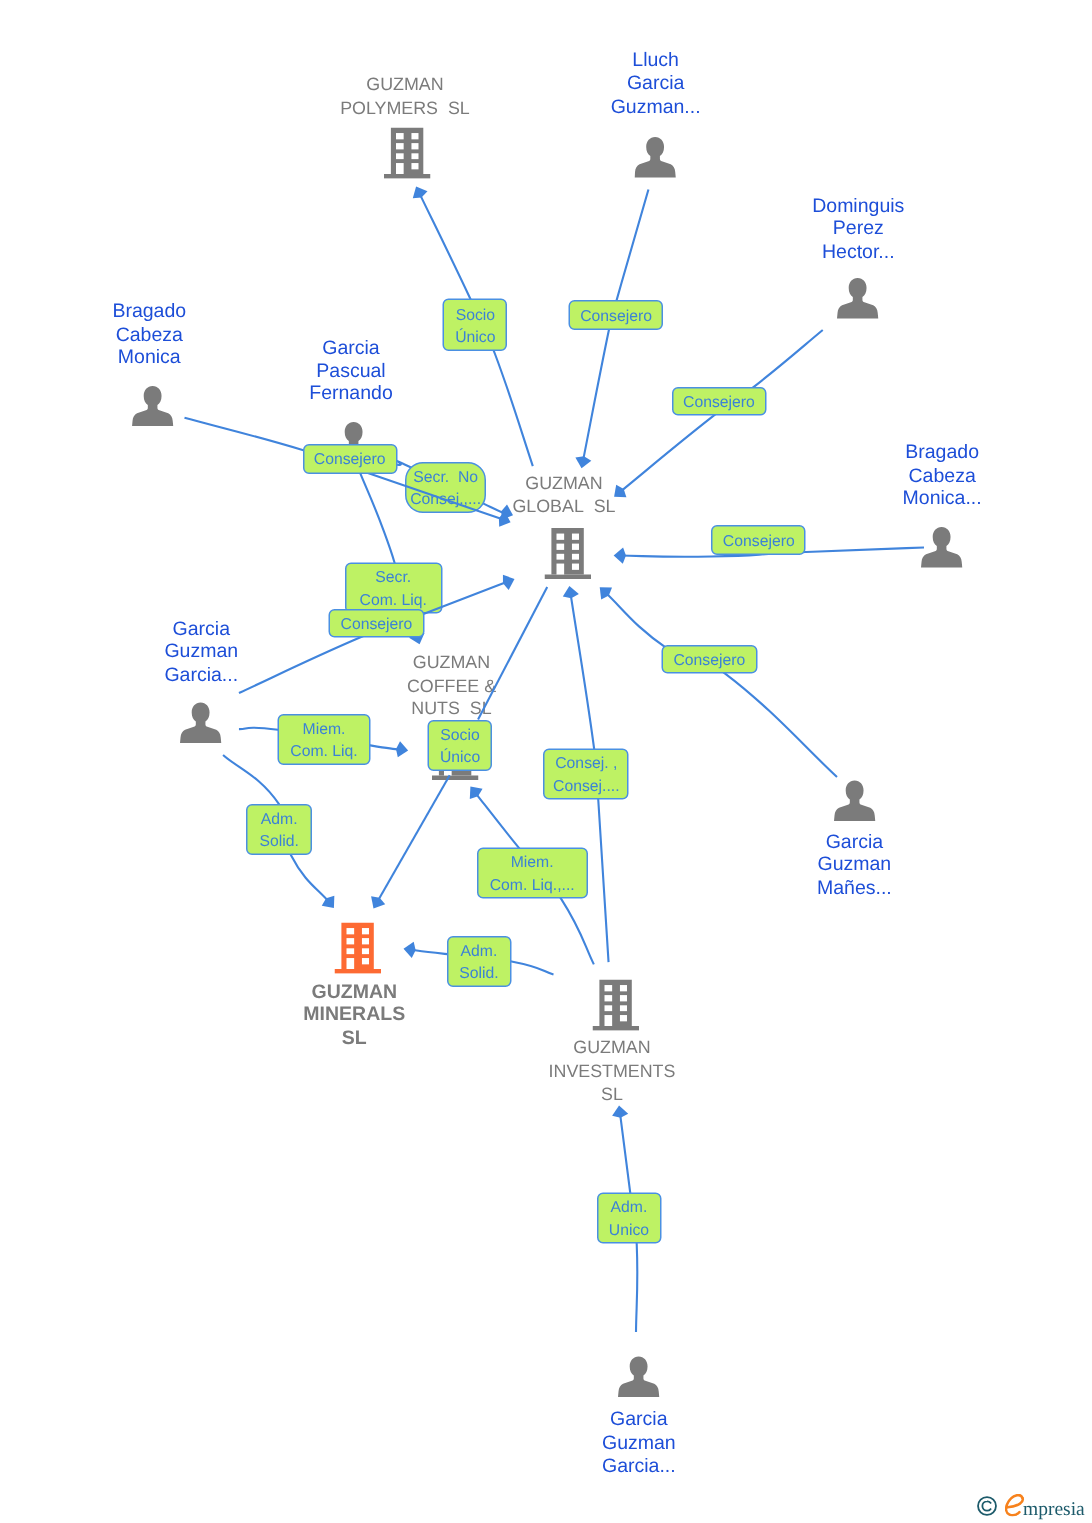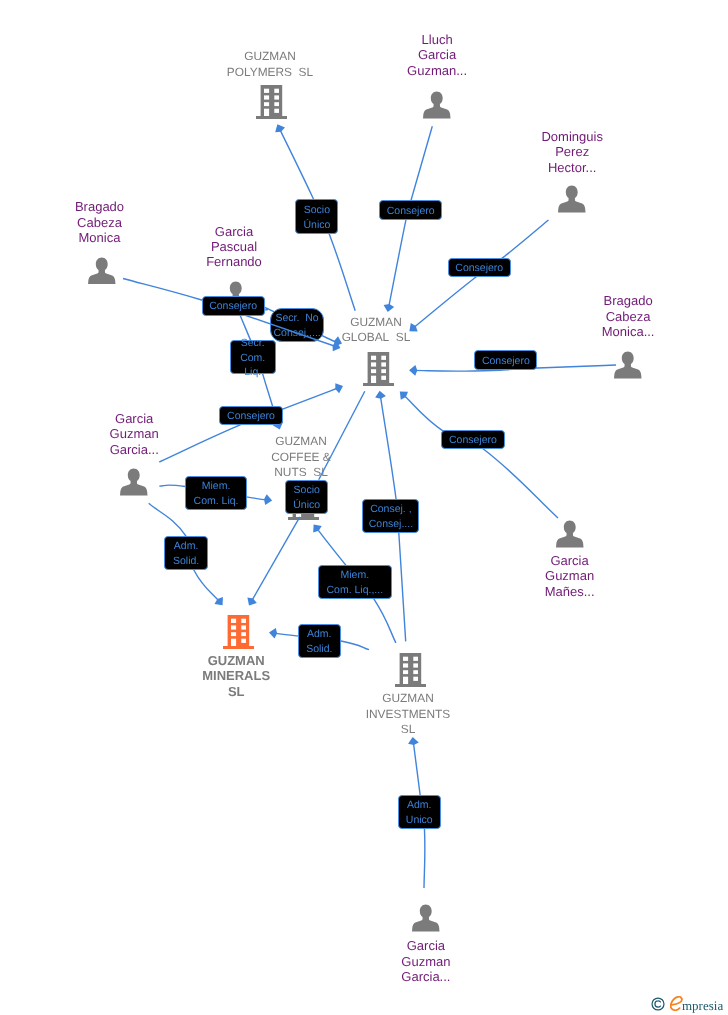--- a/index.html
+++ b/index.html
@@ -6,23 +6,23 @@
   body{width:728px;height:1015px;position:relative;overflow:hidden;-webkit-font-smoothing:antialiased;text-rendering:geometricPrecision;
        font-family:"Liberation Sans",sans-serif;}
   #graph{position:absolute;left:0;top:0;width:728px;height:1015px;}
   svg.edgesvg{position:absolute;left:0;top:0;width:728px;height:1015px;pointer-events:none;overflow:visible;}
   #rels{position:absolute;left:0;top:0;width:728px;height:1015px;}
   .node{position:absolute;}
   .nicon{position:absolute;line-height:0;}
   .nlabel{position:absolute;text-align:center;white-space:pre-line;}
     .company .nlabel{font-weight:normal;color:#7b7b7b;font-size:11.9px;line-height:15.6px;}
   .company.bold .nlabel{font-weight:bold;font-size:13px;line-height:15.4px;}
-    .person .nlabel{color:#701a75;font-size:13px;line-height:15.4px;}
+    .person .nlabel{color:#1d4ed8;font-size:13px;line-height:15.4px;}
   .rel{position:absolute;border:1.3px solid #4a90e2;border-radius:4px;
-       background:#000000;color:#3b82d6;font-size:10.5px;line-height:14.8px;
+       background:#bef264;color:#3b82d6;font-size:10.5px;line-height:14.8px;
        text-align:center;box-sizing:border-box;white-space:pre-line;
        display:flex;align-items:center;justify-content:center;padding-top:2px;}
   .logo{position:absolute;left:651px;top:994px;display:flex;align-items:flex-start;}
   .logo .cr{line-height:0;display:block;margin-top:3px;}
   .logo .b1{margin-left:5px;line-height:0;display:block;position:relative;top:2px;}
   .logo .b2{color:#1d5b6b;font-size:13px;font-family:"Liberation Serif",serif;line-height:1;margin-left:-1px;position:relative;top:5px;}
 </style>
 </head>
 <body>
 
@@ -216,21 +216,21 @@
       <div class="rel" style="left: 201.7px; top: 295.9px; width: 62.9px; height: 19.7px; z-index: 19;">Consejero</div>
       <svg viewBox="0 0 728 1015" width="728" height="1015" class="edgesvg" style="z-index: 20;">
         <path d="M616 365 C593.99 365.84,577.08 366.32,537.40 368.00 C497.72 369.68,509.05 370.34,474.30 371.00 C439.55 371.66,430.38 370.53,413.30 370.35" fill="none" stroke="#4084dc" stroke-width="1.4"></path>
         <polygon points="409.1,370.3 415.4,365.0 417.3,370.4 415.2,375.8" fill="#4084dc"></polygon>
       </svg>
       <div class="rel" style="left: 474.3px; top: 350.4px; width: 63.1px; height: 19.4px; z-index: 21;">Consejero</div>
       <svg viewBox="0 0 728 1015" width="728" height="1015" class="edgesvg" style="z-index: 22;">
         <path d="M240.2 315.6 C244.62 326.46,248.47 333.99,256.00 354.40 C263.53 374.81,260.81 368.60,267.10 388.50 C273.39 408.40,275.28 415.13,278.47 425.49" fill="none" stroke="#4084dc" stroke-width="1.4"></path>
         <polygon points="279.7,429.5 272.7,425.2 277.3,421.7 283.0,422.0" fill="#4084dc"></polygon>
       </svg>
-      <div class="rel" style="left: 229.7px; top: 340px; width: 46px; height: 34.1px; z-index: 23;">Secr.
+      <div class="rel" style="left: 229.7px; top: 375px; width: 65px; height: 34.1px; z-index: 23;">Secr.
 Com. Liq.</div>
       <svg viewBox="0 0 728 1015" width="728" height="1015" class="edgesvg" style="z-index: 24;">
         <path d="M159.3 462 C182.09 451.56,205.78 439.65,240.70 424.70 C275.62 409.75,256.45 419.02,284.00 408.60 C311.55 398.18,323.66 393.41,339.08 387.50" fill="none" stroke="#4084dc" stroke-width="1.4"></path>
         <polygon points="343.0,386.0 339.1,393.3 335.3,388.9 335.3,383.2" fill="#4084dc"></polygon>
       </svg>
       <div class="rel" style="left: 219.3px; top: 406px; width: 63.4px; height: 19px; z-index: 25;">Consejero</div>
       <svg viewBox="0 0 728 1015" width="728" height="1015" class="edgesvg" style="z-index: 26;">
         <path d="M558 518 C537.00 498.60,514.75 472.72,483.00 448.70 C451.25 424.68,467.03 447.43,444.60 432.20 C422.17 416.97,414.58 404.93,402.91 394.32" fill="none" stroke="#4084dc" stroke-width="1.4"></path>
         <polygon points="399.8,391.5 408.0,391.7 405.9,397.0 400.8,399.7" fill="#4084dc"></polygon>
       </svg>

